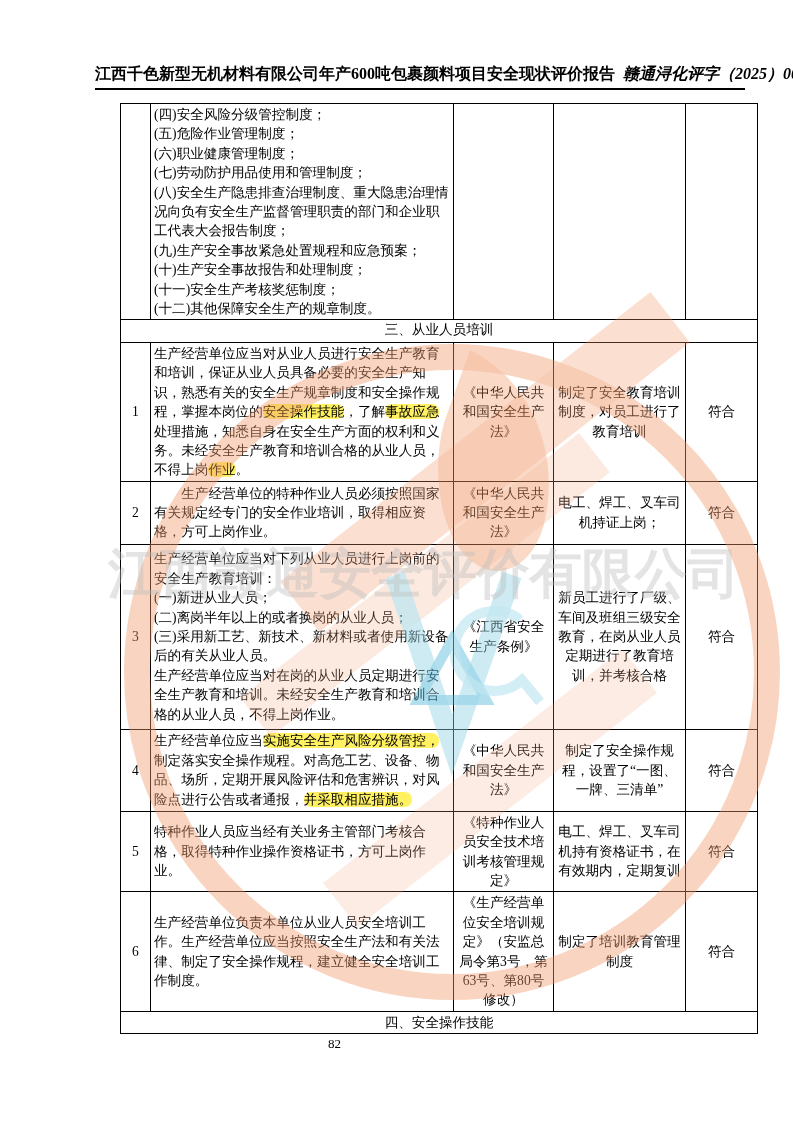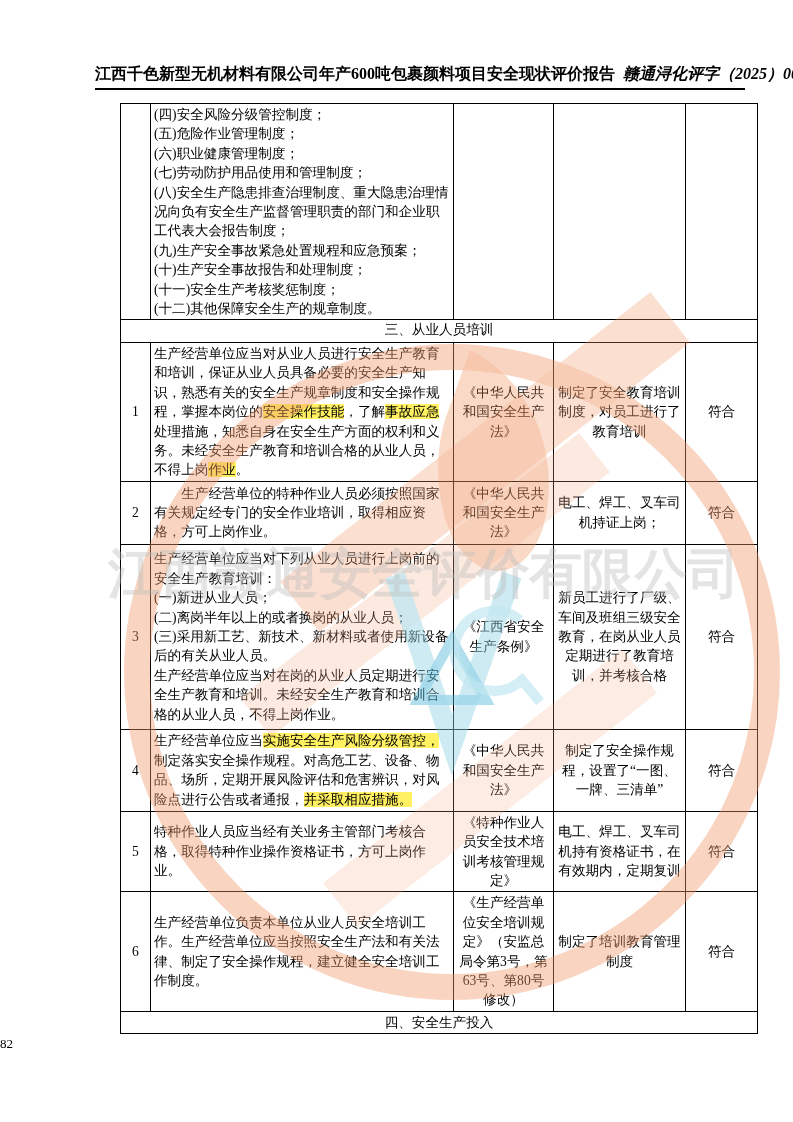--- a/index.html
+++ b/index.html
@@ -36,30 +36,30 @@
     padding:1px 3px;
     vertical-align:middle;
     word-break:break-all;
   }
   td.c-num   { text-align:center; }
   td.c-content { text-align:left; white-space:pre-wrap; }
   td.c-basis { text-align:center; white-space:pre-wrap; }
   td.c-state { text-align:center; white-space:pre-wrap; }
   td.c-concl { text-align:center; }
   td.section-cell { text-align:center; font-size:14px; padding:2px 3px; }
-  .hl { background:rgba(255,238,70,0.85); }
+  .hl { background:rgba(255,238,70,0.85);border-radius:7px; }
   
   .watermark {
     position:absolute; top:0; left:0; width:793px; height:1122px;
     z-index:2; pointer-events:none;
   }
   
   .footer {
     position:absolute; top:1036px; left:0; width:669px;
-    font-size:13px; z-index:1;
+    text-align:center; font-size:13px; z-index:1;
   }
 </style>
 </head>
 <body>
 
 <div class="page">
 
   <div class="header">
     <span>江西千色新型无机材料有限公司年产600吨包裹颜料项目安全现状评价报告</span>
     <span class="doc-no">赣通浔化评字（2025）006号</span>
@@ -132,21 +132,21 @@
           <td class="c-concl">符合</td>
         </tr>
         <tr style="height: 116px;">
           <td class="c-num">6</td>
           <td class="c-content"><span>生产经营单位负责本单位从业人员安全培训工作。生产经营单位应当按照安全生产法和有关法律、制定了安全操作规程，建立健全安全培训工作制度。</span></td>
           <td class="c-basis">《生产经营单位安全培训规定》（安监总局令第3号，第63号、第80号修改）</td>
           <td class="c-state">制定了培训教育管理制度</td>
           <td class="c-concl">符合</td>
         </tr>
         <tr style="height: 22px;">
-          <td colspan="5" class="section-cell">四、安全生产投入</td>
+          <td colspan="5" class="section-cell">四、安全操作技能</td>
         </tr>
       </tbody>
   </table>
 
   <svg class="watermark" viewBox="0 0 793 1122" xmlns="http://www.w3.org/2000/svg">
     <g opacity="0.55">
       <circle cx="452" cy="672" r="315" fill="none" stroke="#f09868" stroke-width="26" opacity="0.75"></circle>
       <rect x="250" y="430" width="470" height="64" fill="#f09868" opacity="0.55" transform="rotate(-38 485 462)"></rect>
       <rect x="210" y="560" width="430" height="50" fill="#f4ab82" opacity="0.45" transform="rotate(-38 425 585)"></rect>
       <rect x="300" y="760" width="380" height="56" fill="#f4ab82" opacity="0.4" transform="rotate(-38 490 788)"></rect>

